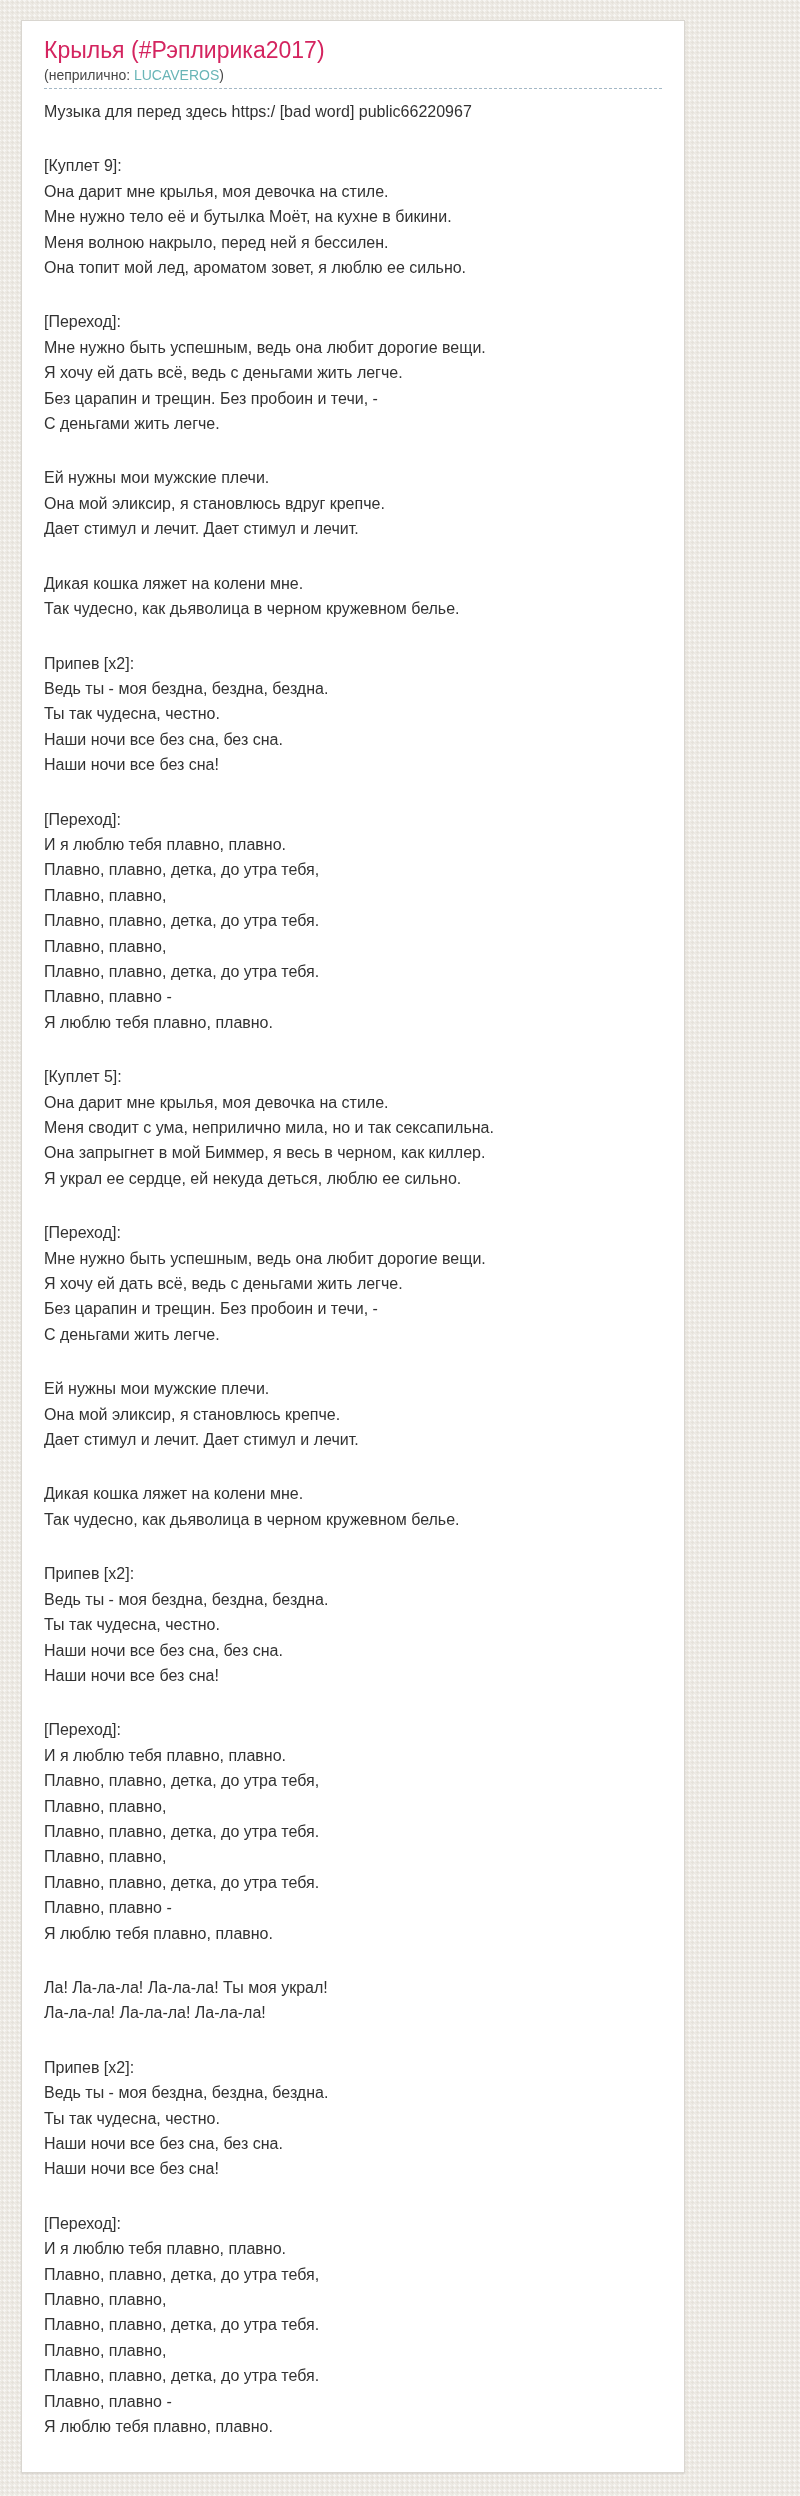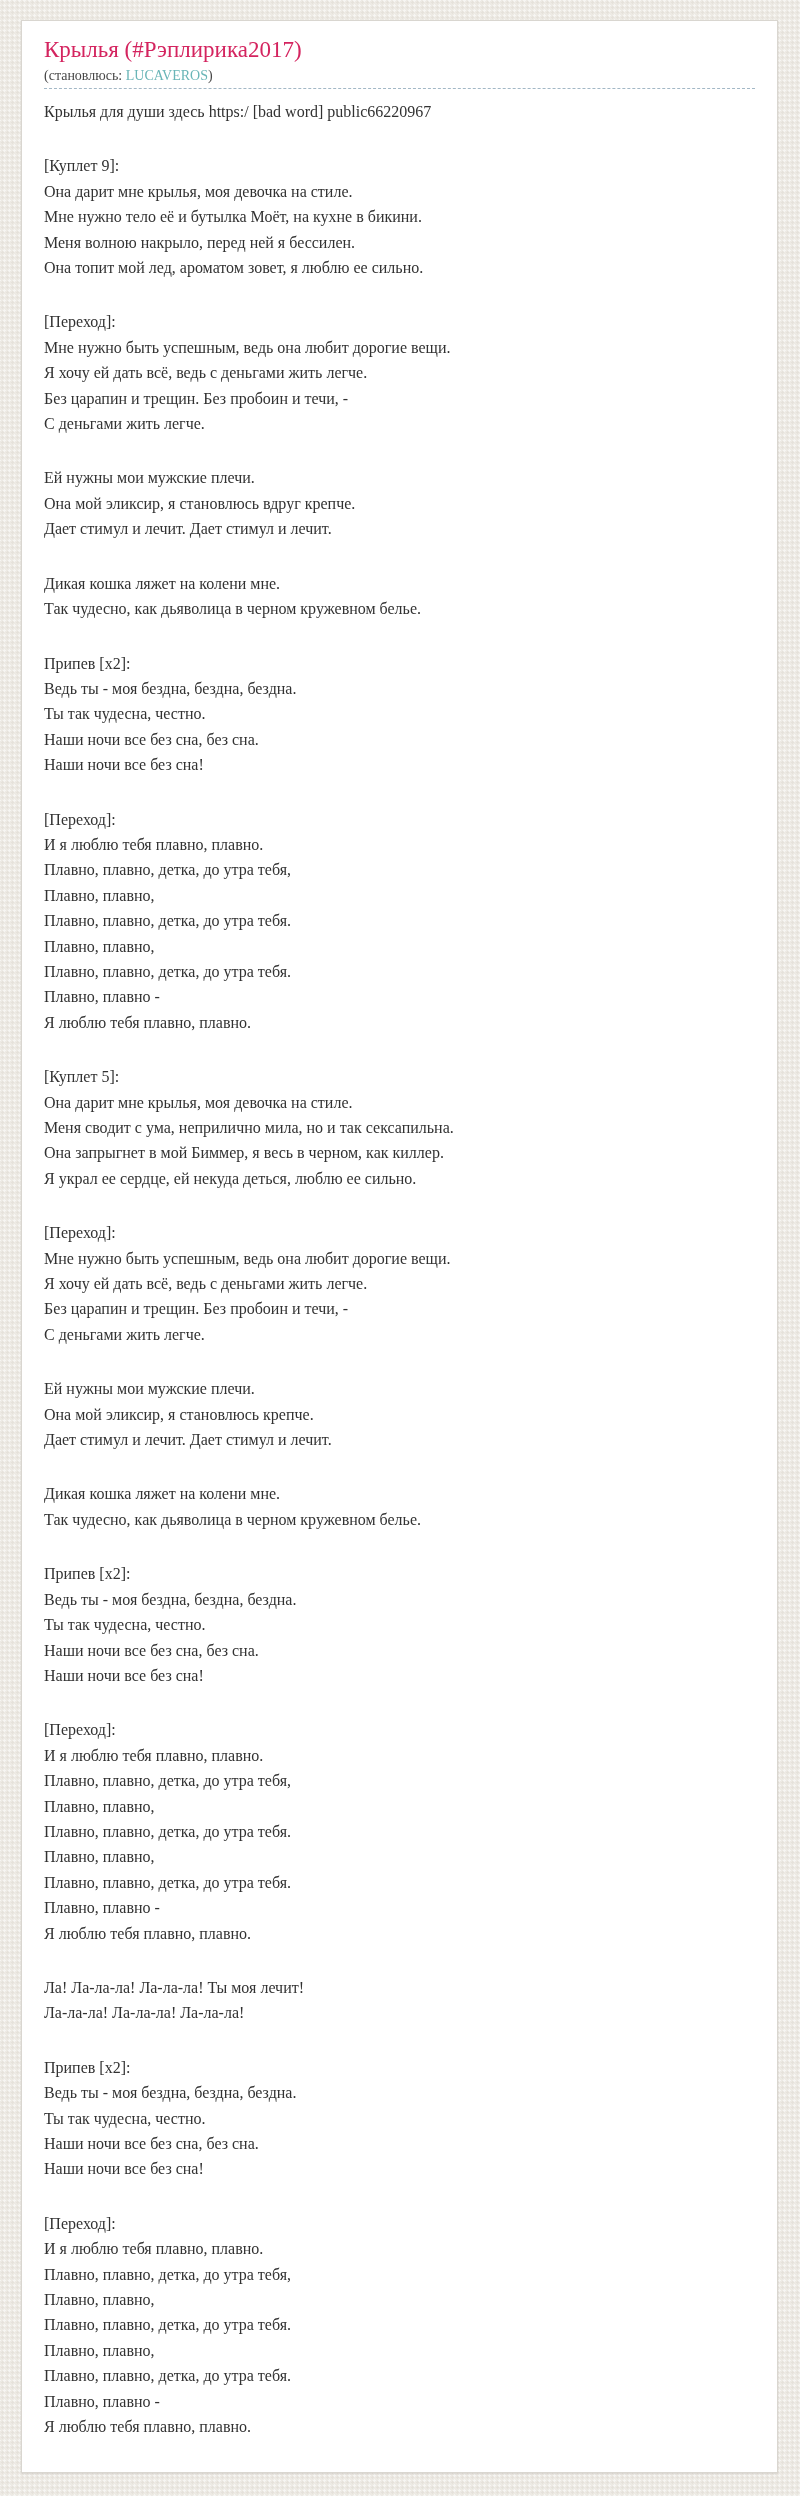--- a/index.html
+++ b/index.html
@@ -17,27 +17,26 @@
     min-height:2496px;
     font-family:"Liberation Sans","DejaVu Sans",sans-serif;
     background-color:var(--page_bg);
     background-image:
       radial-gradient(rgba(90,80,60,0.05) 1px, transparent 1.3px),
       radial-gradient(rgba(255,255,255,0.5) 1px, transparent 1.3px);
     background-size:5px 5px,5px 5px;
     background-position:0 0,2px 3px;
   }
   .card{
-    width:757px;
+    width:664px;
     margin:20px 22px 23px 21px;
     background:var(--card_bg);
     border:1px solid var(--card_border);
     box-shadow:0 1px 2px rgba(0,0,0,0.10);
     padding:15px 22px 33px 22px;
-    font-family:Liberation Serif, serif;
   }
   .header{
     border-bottom:1px dashed var(--divider);
     padding-bottom:4px;
   }
   .page-title{
     color:var(--title);
     font-size:23px;
     font-weight:normal;
     line-height:28px;
@@ -64,24 +63,24 @@
     margin:0 0 29px 0;
   }
   .stanza:last-child{margin-bottom:0;}
 </style>
 </head>
 <body>
 
 <div class="card">
   <div class="header">
     <h1 class="page-title">Крылья (#Рэплирика2017)</h1>
-    <p class="artist-line"><span>(становлюсь: </span><a class="artist-link" href="#">LUCAVEROS</a><span>)</span></p>
+    <p class="artist-line"><span>(неприлично: </span><a class="artist-link" href="#">LUCAVEROS</a><span>)</span></p>
   </div>
   <div class="lyrics" id="lyrics">
-      <p class="stanza">Крылья для души здесь https:/ [bad word] public66220967</p>
+      <p class="stanza">Музыка для перед здесь https:/ [bad word] public66220967</p>
       <p class="stanza">[Куплет 9]:
 Она дарит мне крылья, моя девочка на стиле.
 Мне нужно тело её и бутылка Моёт, на кухне в бикини.
 Меня волною накрыло, перед ней я бессилен.
 Она топит мой лед, ароматом зовет, я люблю ее сильно.</p>
       <p class="stanza">[Переход]:
 Мне нужно быть успешным, ведь она любит дорогие вещи.
 Я хочу ей дать всё, ведь с деньгами жить легче.
 Без царапин и трещин. Без пробоин и течи, -
 С деньгами жить легче.</p>
@@ -126,21 +125,21 @@
 Наши ночи все без сна!</p>
       <p class="stanza">[Переход]:
 И я люблю тебя плавно, плавно.
 Плавно, плавно, детка, до утра тебя,
 Плавно, плавно,
 Плавно, плавно, детка, до утра тебя.
 Плавно, плавно,
 Плавно, плавно, детка, до утра тебя.
 Плавно, плавно -
 Я люблю тебя плавно, плавно.</p>
-      <p class="stanza">Ла! Ла-ла-ла! Ла-ла-ла! Ты моя лечит!
+      <p class="stanza">Ла! Ла-ла-ла! Ла-ла-ла! Ты моя украл!
 Ла-ла-ла! Ла-ла-ла! Ла-ла-ла!</p>
       <p class="stanza">Припев [x2]:
 Ведь ты - моя бездна, бездна, бездна.
 Ты так чудесна, честно.
 Наши ночи все без сна, без сна.
 Наши ночи все без сна!</p>
       <p class="stanza">[Переход]:
 И я люблю тебя плавно, плавно.
 Плавно, плавно, детка, до утра тебя,
 Плавно, плавно,

